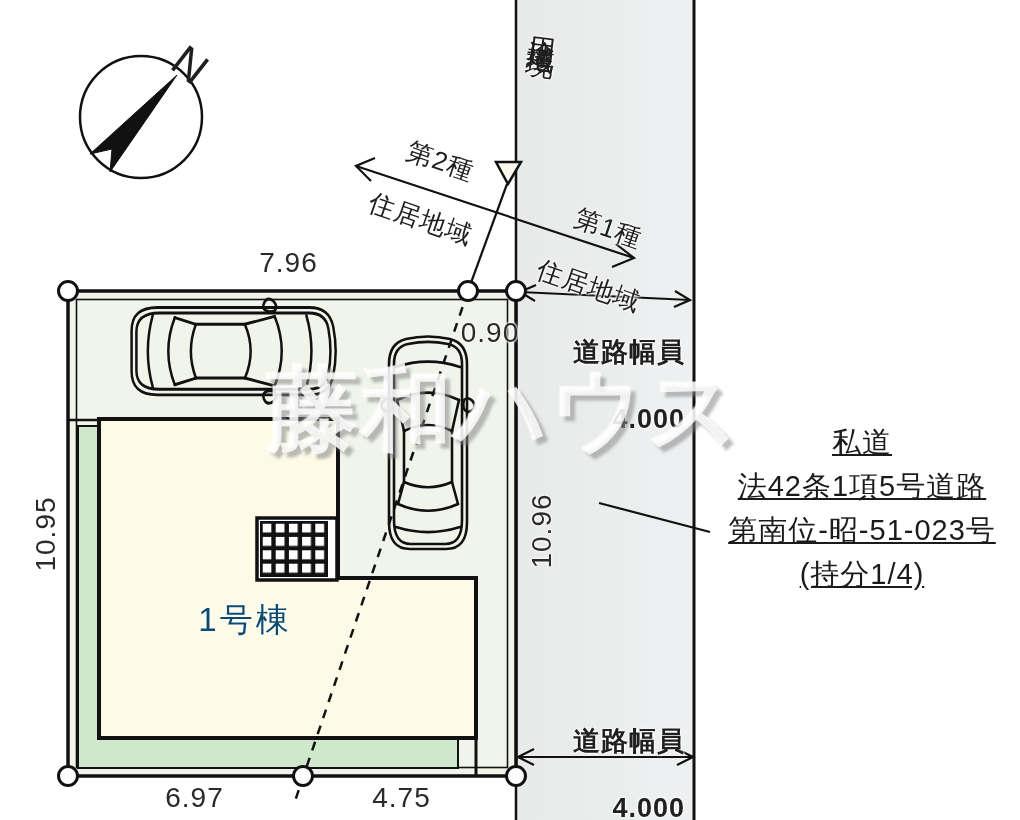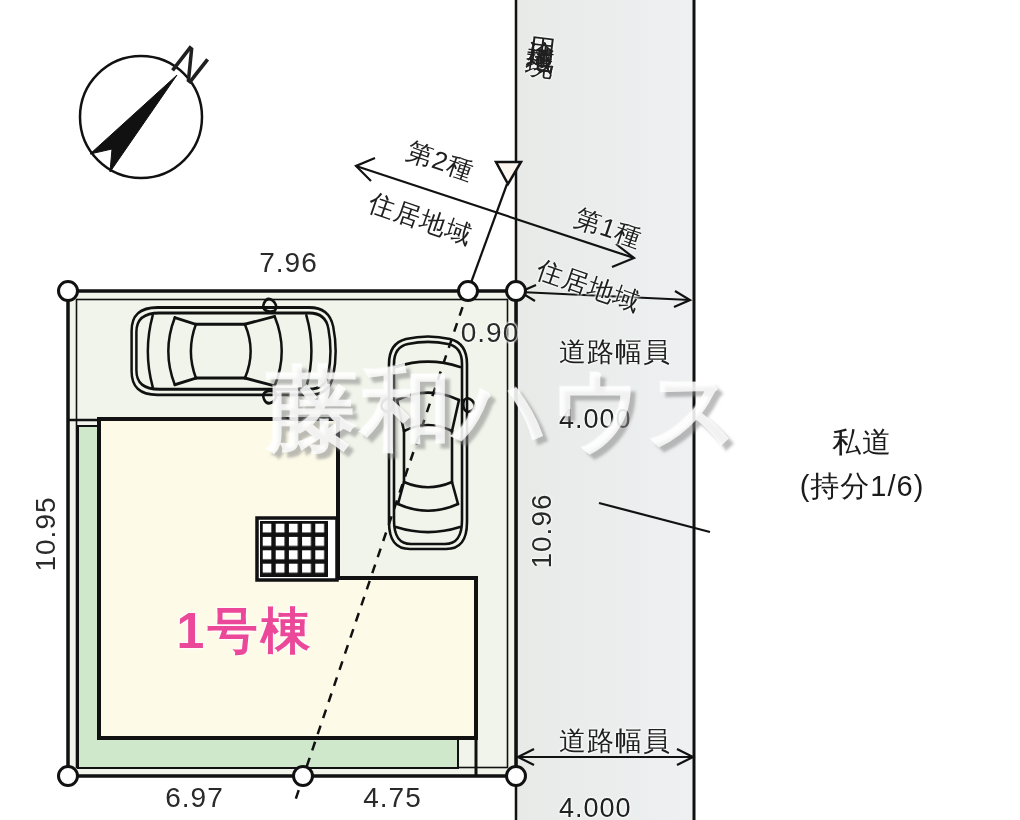--- a/index.html
+++ b/index.html
@@ -5,30 +5,30 @@
   html,body{margin:0;padding:0;background:#fff;}
   #canvas{
     position:relative;width:1020px;height:820px;overflow:hidden;background:#fff;
     font-family:"Liberation Sans","DejaVu Sans",sans-serif;color:#1b1b1b;
   }
   #plan-svg{position:absolute;left:0;top:0;z-index:1;}
   .label{position:absolute;z-index:2;white-space:pre;color:#202020;
          text-shadow:0 0 3px #fff,0 0 3px #fff,0 0 2px #fff;}
   .dim{font-size:28px;letter-spacing:1px;color:#2a2a2a;text-align:center;}
   .rot-ccw{transform:rotate(-90deg);}
-  .road-cap{font-size:27px;line-height:1.25;text-align:left;letter-spacing:1px;}
+  .road-cap{font-size:27px;line-height:1.25;text-align:right;letter-spacing:1px;font-weight:bold;}
   .zone{font-size:26px;line-height:1.18;text-align:center;letter-spacing:1px;}
   .note{font-size:29px;line-height:1.0;text-align:center;letter-spacing:1px;}
   .note-block{position:absolute;left:712px;top:428px;width:308px;z-index:2;}
-  .note-block .note{position:static;margin:0 8px 15px 0;}
+  .note-block .note{position:static;margin:0 8px 15px 0;text-decoration:underline;}
   #vertical-zone-label{
     writing-mode:vertical-rl;letter-spacing:3px;font-size:28px;
     transform:rotate(7deg);transform-origin:50% 50%;
   }
-  #building-label{font-size:50px;font-weight:700;letter-spacing:3px;color:#ec4899;}
+  #building-label{font-size:33px;font-weight:400;letter-spacing:3px;color:#0c4a6e;}
   #north-label{font-size:44px;font-weight:500;transform:rotate(38deg);text-shadow:none;}
   #watermark{
     position:absolute;left:266px;top:348px;z-index:3;
     font-size:92px;font-weight:700;letter-spacing:2px;white-space:pre;
     color:rgba(255,255,255,0.80);
     text-shadow:5px 5px 3px rgba(135,135,135,0.55), -1px -1px 0 rgba(255,255,255,0.4);
   }
 </style>
 </head>
 <body>
@@ -113,21 +113,21 @@
     </g>
   </svg>
 
   <div class="label" id="north-label" style="left:174px;top:40px;">N</div>
 
   <div class="label dim" style="left:246px;top:247px;width:85px;">7.96</div>
   <div class="label dim" style="left:455px;top:317px;width:70px;">0.90</div>
   <div class="label dim rot-ccw" style="left:5px;top:518px;width:82px;">10.95</div>
   <div class="label dim rot-ccw" style="left:501px;top:515px;width:82px;">10.96</div>
   <div class="label dim" style="left:152px;top:782px;width:85px;">6.97</div>
-  <div class="label dim" style="left:350px;top:782px;width:85px;">4.75</div>
+  <div class="label dim" style="left:359px;top:782px;width:85px;">4.75</div>
 
   <div class="label road-cap" style="left:525px;top:302px;width:160px;">
     <span>道路幅員</span><br>
     <span>4.000</span>
   </div>
   <div class="label road-cap" style="left:525px;top:691px;width:160px;">
     <span>道路幅員</span><br>
     <span>4.000</span>
   </div>
 
@@ -137,19 +137,21 @@
     <span>第2種</span><br>
     <span>住居地域</span>
   </div>
   <div class="label zone" style="left:508px;top:175px;width:150px;transform:rotate(19deg);">
     <span>第1種</span><br>
     <span>住居地域</span>
   </div>
 
   <div class="note-block">
     <div class="note">私道</div>
-    <div class="note">(持分1/6)</div>
+    <div class="note">法42条1項5号道路</div>
+    <div class="note">第南位-昭-51-023号</div>
+    <div class="note">(持分1/4)</div>
   </div>
 
   <div class="label" id="building-label" style="left:165px;top:598px;width:160px;text-align:center;">1号棟</div>
 
   <div id="watermark">藤和ハウス</div>
 </div>
 
 </body></html>

